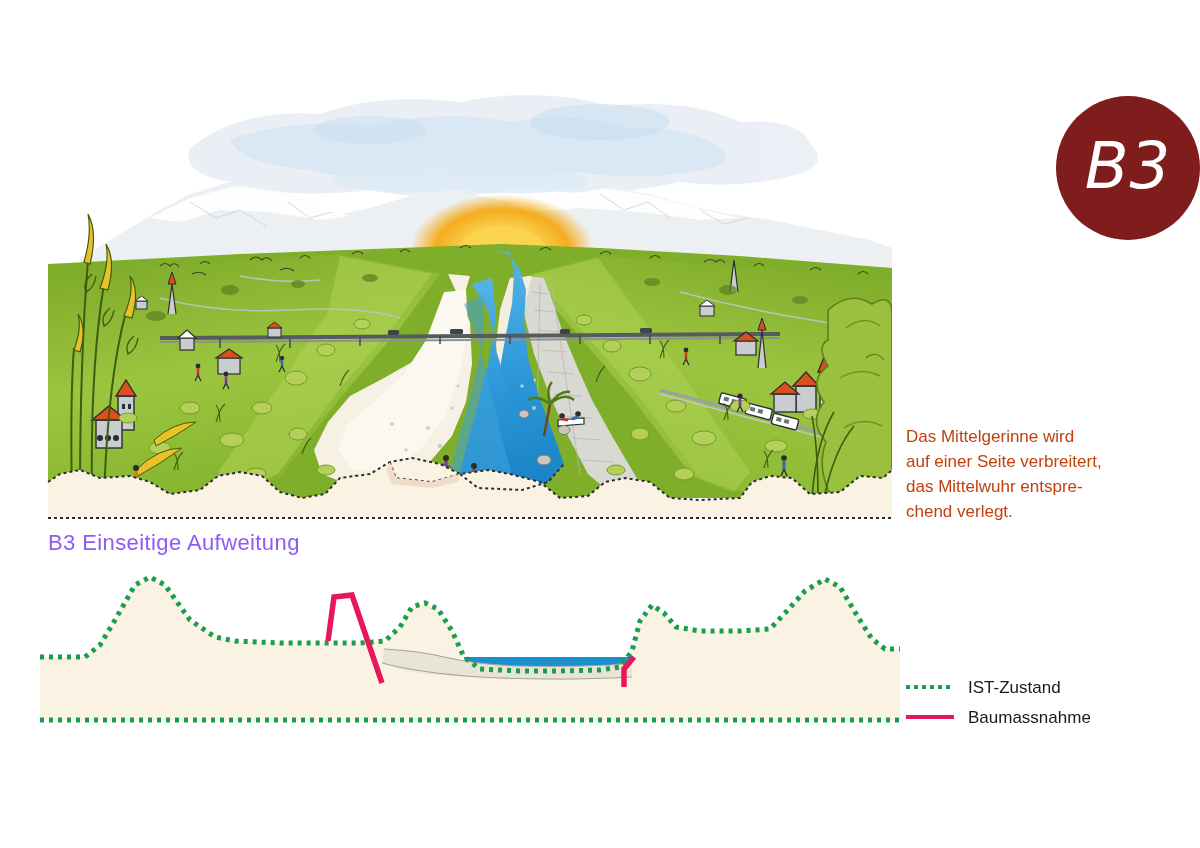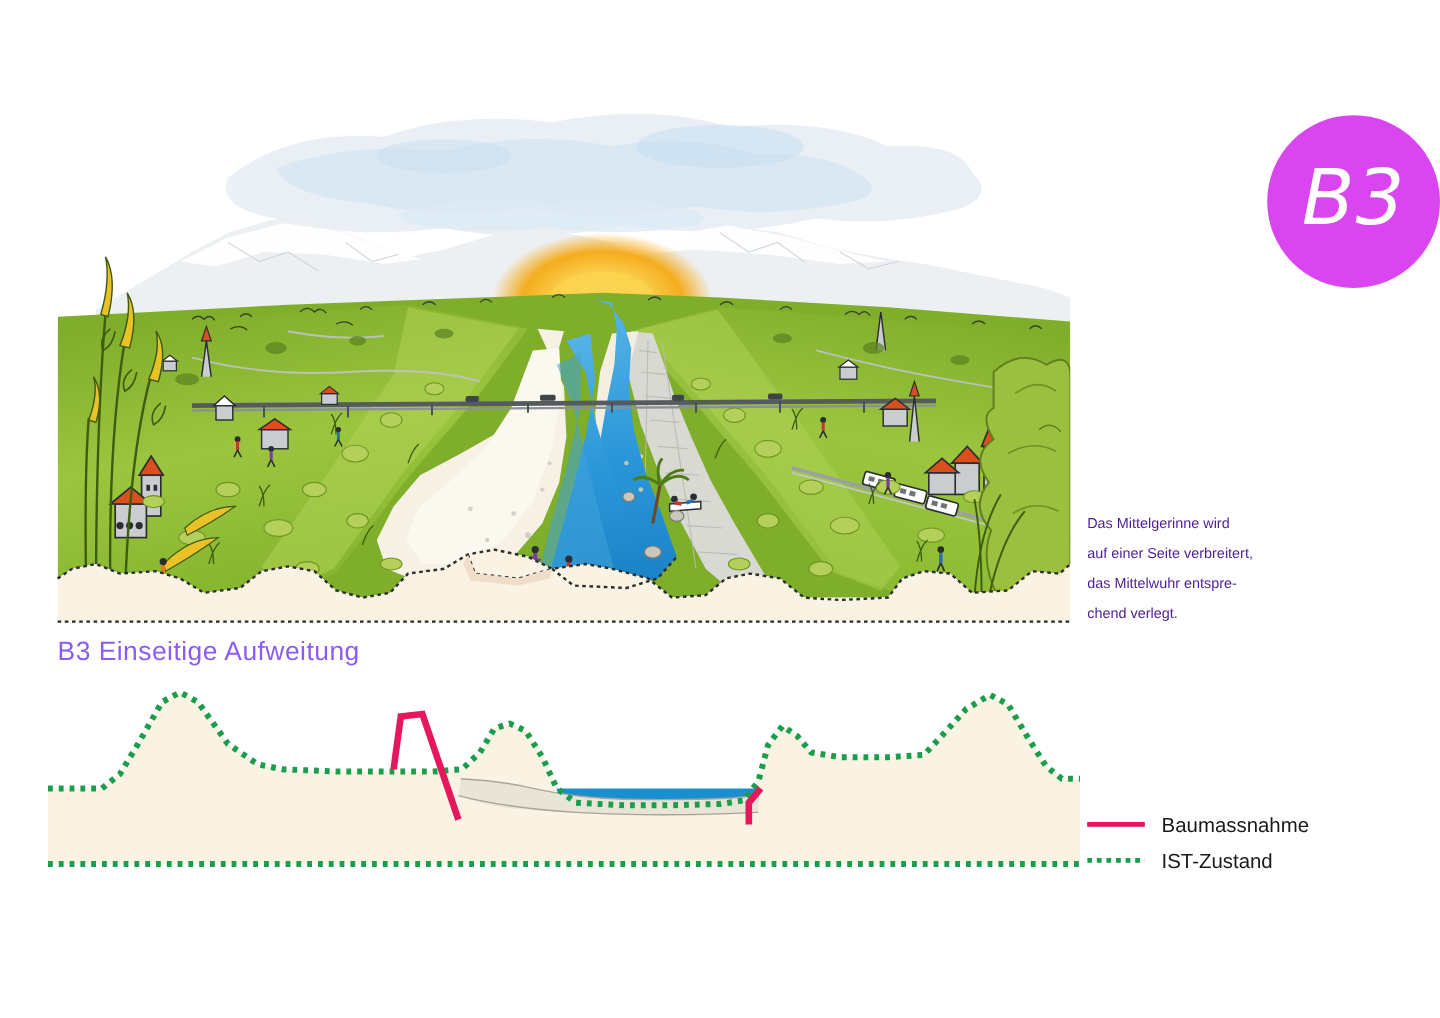--- a/index.html
+++ b/index.html
@@ -17,21 +17,21 @@
   }
 
   
   #badge {
     position: absolute;
     left: 1056px;
     top: 96px;
     width: 144px;
     height: 144px;
     border-radius: 50%;
-    background: #d946ef;
+    background: #7f1d1d;
     display: flex;
     align-items: center;
     justify-content: center;
   }
   #badge-label {
     font-family: "DejaVu Sans", sans-serif;
     font-style: italic;
     font-weight: 400;
     font-size: 64px;
     color: #ffffff;
@@ -49,23 +49,23 @@
     height: 450px;
   }
   #illustration svg { display: block; width: 100%; height: 100%; }
 
   
   #description {
     position: absolute;
     left: 906px;
     top: 424px;
     width: 272px;
-    font-size: 12px;
+    font-size: 17px;
     line-height: 25px;
-    color: #4c1d95;
+    color: #c2410c;
     white-space: pre-line;
   }
 
   
   #section-title {
     position: absolute;
     left: 48px;
     top: 530px;
     font-size: 22px;
     letter-spacing: 0.4px;
@@ -627,20 +627,20 @@
     <path d="M0,155 L860,155" fill="none" stroke="#1a9e4b" stroke-width="5" stroke-linecap="butt" stroke-dasharray="4 5"></path>
 
     <path d="M288,76 L294,32 L312,30 L342,118" fill="none" stroke="#e6175c" stroke-width="5.5" stroke-linejoin="miter" stroke-linecap="butt"></path>
 
     <path d="M594,92 L584,104 L584,122" fill="none" stroke="#e6175c" stroke-width="5.5" stroke-linejoin="miter" stroke-linecap="butt"></path>
   </svg>
 </div>
 
 <div id="legend">
   <div class="legend-row">
+    <span class="legend-swatch dotted"></span>
+    <span class="legend-label">IST-Zustand</span>
+  </div>
+  <div class="legend-row">
     <span class="legend-swatch solid"></span>
     <span class="legend-label">Baumassnahme</span>
   </div>
-  <div class="legend-row">
-    <span class="legend-swatch dotted"></span>
-    <span class="legend-label">IST-Zustand</span>
-  </div>
 </div>
 
 </body></html>

